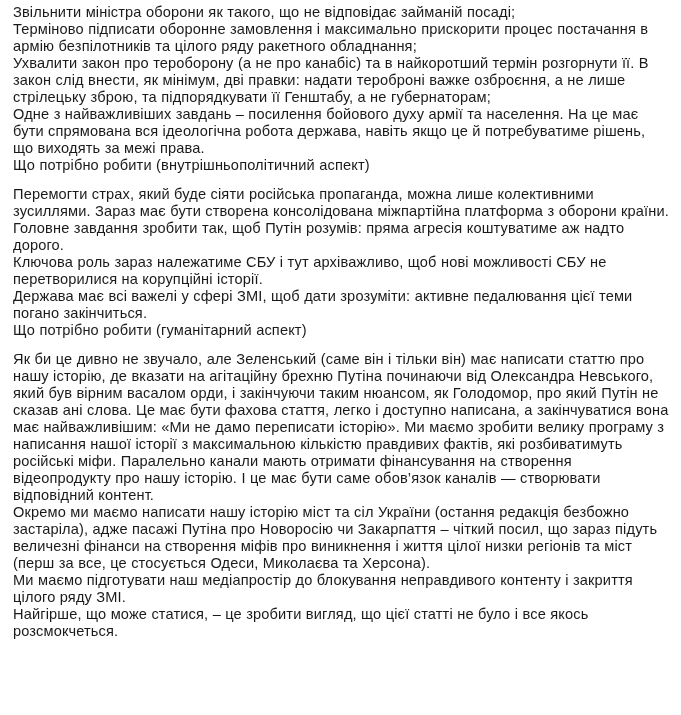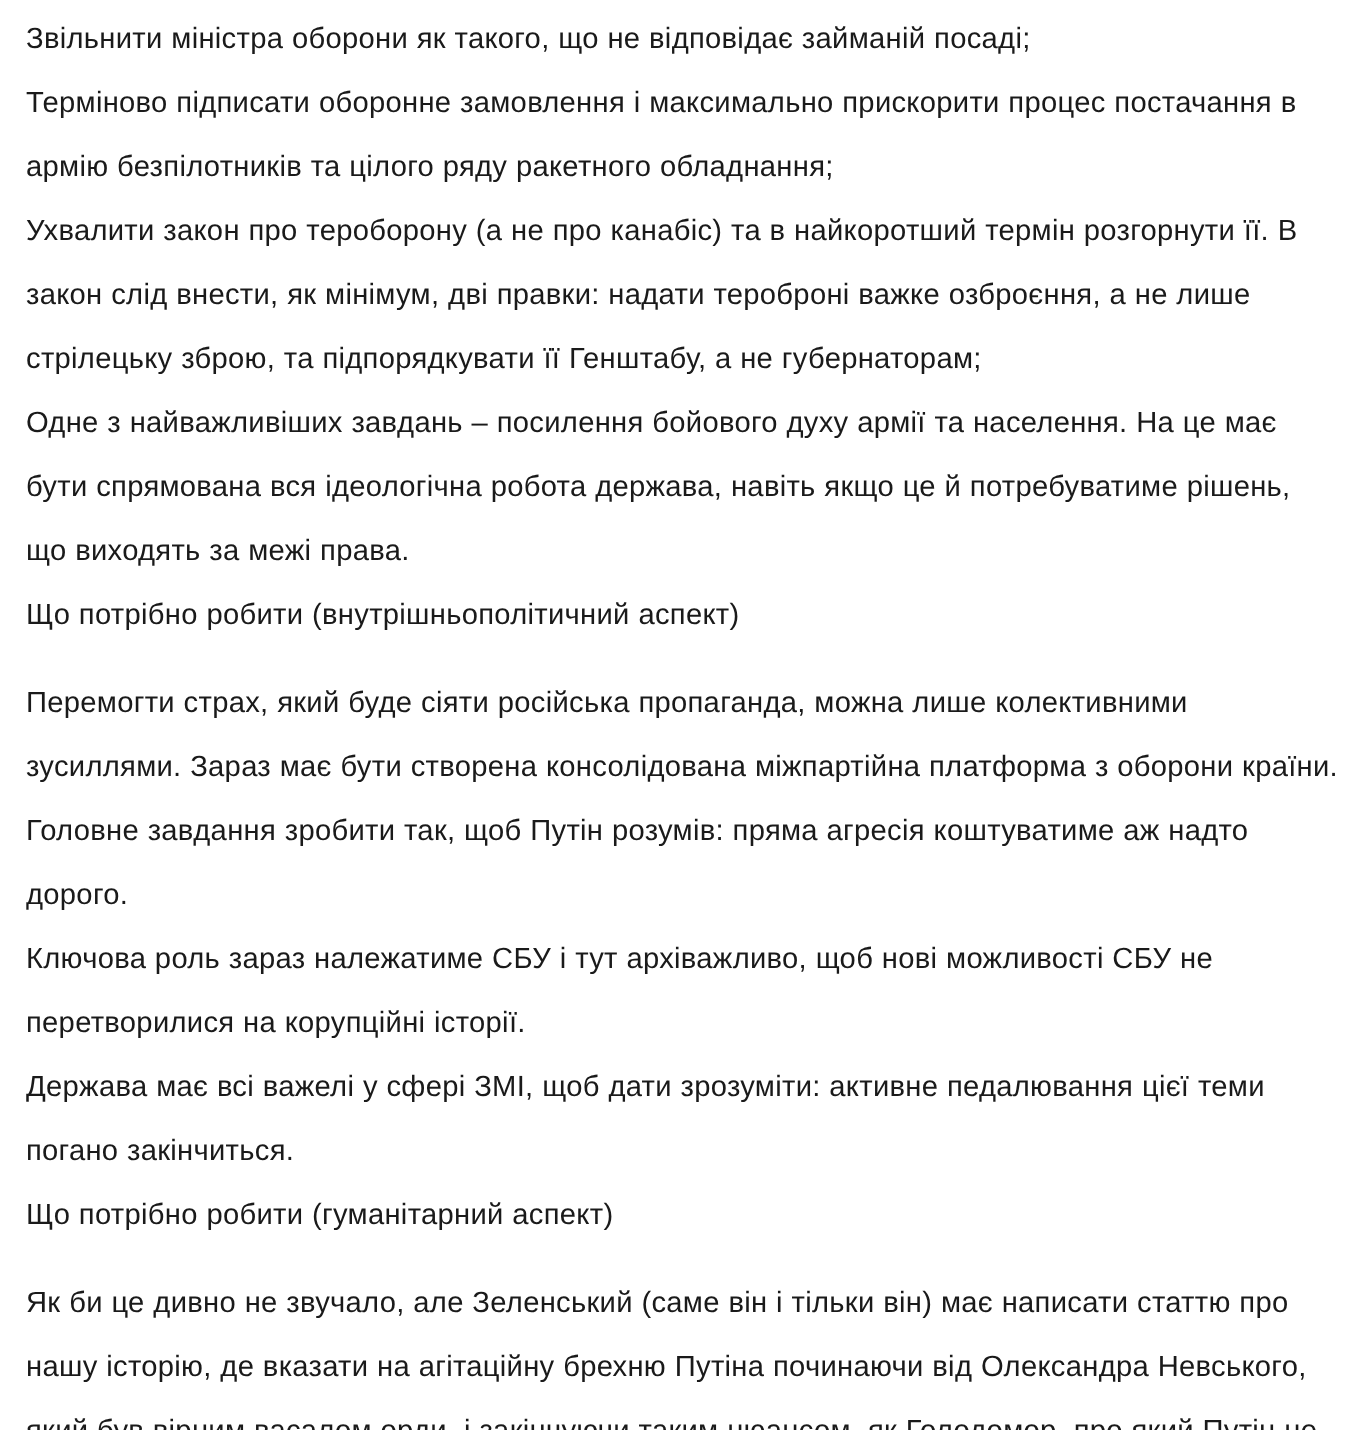--- a/index.html
+++ b/index.html
@@ -16,21 +16,21 @@
   }
   #doc {
     box-sizing: border-box;
     width: 681px;
     padding: 4px 12px 0 13px;
     background: #ffffff;
   }
   .para {
     margin: 0 0 12px 0;
     font-size: 14.6px;
-    line-height: 32px;
+    line-height: 17px;
     color: #1a1a1a;
     text-align: left;
     letter-spacing: 0.01em;
     word-spacing: 0.01em;
     white-space: pre-wrap;
     -webkit-font-smoothing: antialiased;
   }
   .para:last-child {
     margin-bottom: 0;
   }

